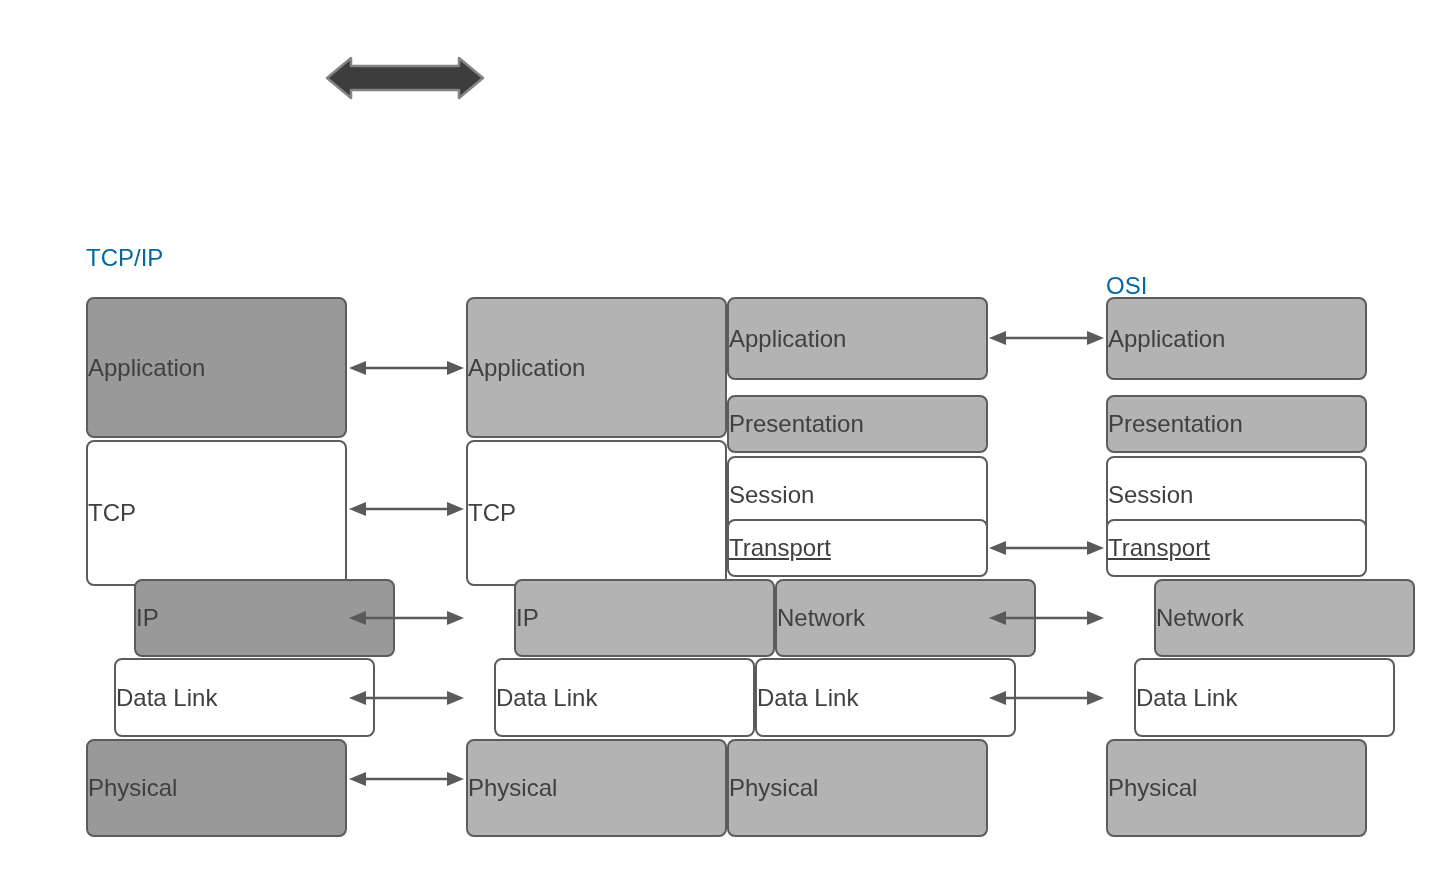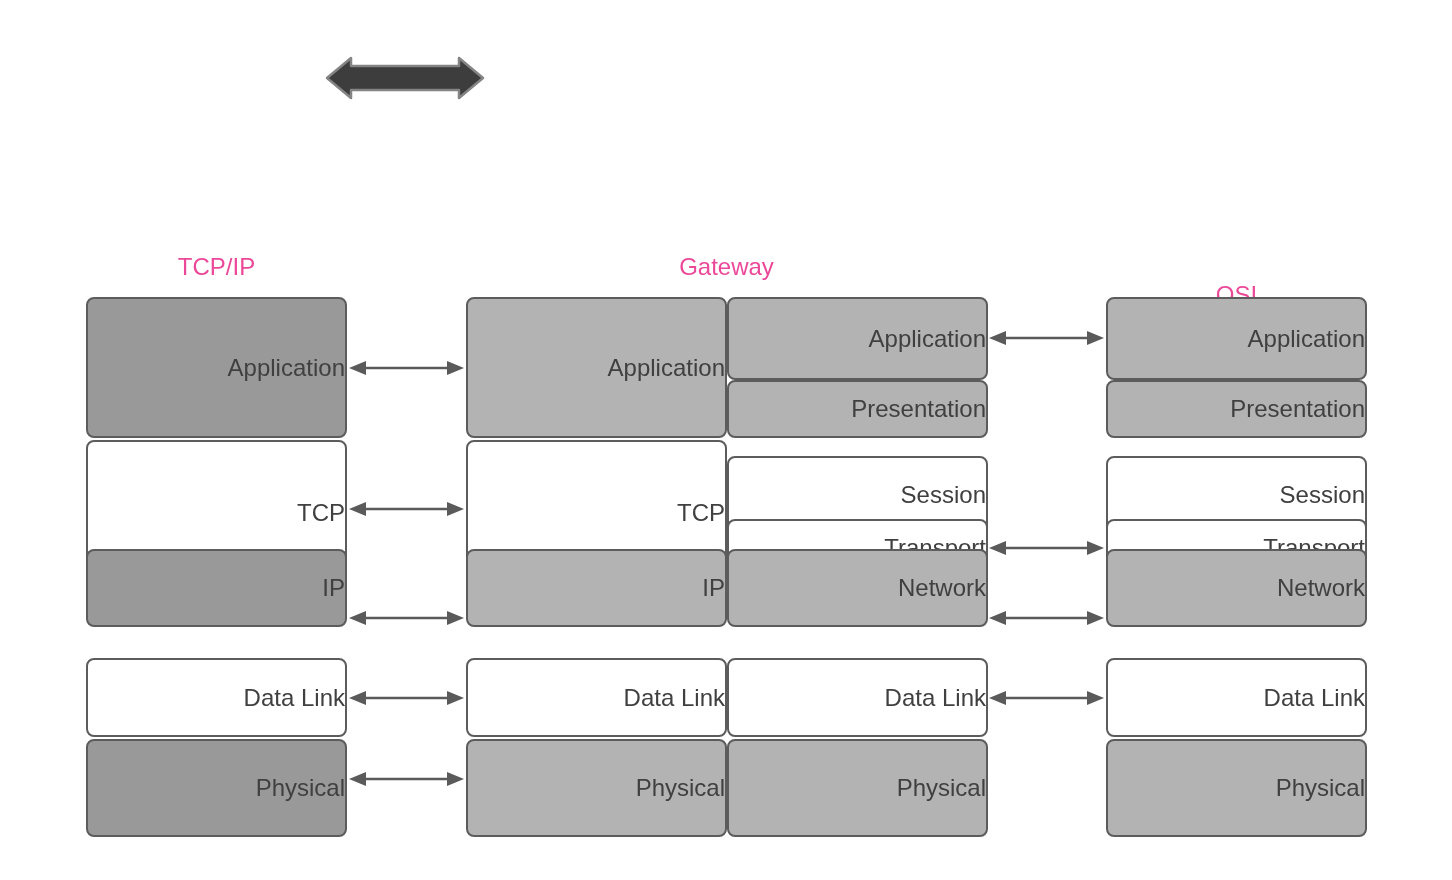--- a/index.html
+++ b/index.html
@@ -5,76 +5,75 @@
   html,body{margin:0;padding:0;background:#ffffff;}
   #canvas{
     position:relative;
     width:1452px;height:880px;
     background:#ffffff;
     font-family:"Liberation Sans", sans-serif;
     overflow:hidden;
   }
   .hdr{
     position:absolute;
-    top:253px;
-    text-align:center;
+    top:244px;
+    text-align:left;
     font-size:24px;
-    color:#ec4899;
+    color:#0369a1;
     line-height:28px;
   }
   .hdr-tcpip{left:86px;width:261px;}
   .hdr-gateway{left:466px;width:521px;}
   .hdr-osi{left:1106px;width:261px;margin-top:28px;}
   .box{
     position:absolute;
     width:261px;
     box-sizing:border-box;
     border:2.5px solid #5c5c5c;
     border-radius:8px;
     display:flex;
     align-items:center;
-    justify-content:flex-end;
+    justify-content:flex-start;
     font-size:24px;
     color:#404040;
     background:#ffffff;
   }
   
   .c1{left:86px;}
   .c2{left:466px;}
   .c3{left:727px;}
   .c4{left:1106px;}
   
   .r-app-tall{top:297px;height:141px;}
   .r-tcp-tall{top:440px;height:146px;}
   .r-app{top:297px;height:83px;}
-  .r-pres{top:380px;height:58px;}
+  .r-pres{top:395px;height:58px;}
   .r-sess{top:440px;height:78px;margin-top:16px;}
   .r-trans{top:519px;height:58px;text-decoration:underline;}
-  .r-net{top:549px;height:78px;}
-  .r-dl{top:658px;height:79px;}
+  .r-net{top:579px;height:78px;margin-left:48px;}
+  .r-dl{top:658px;height:79px;margin-left:28px;}
   .r-phys{top:739px;height:98px;}
   .overlay{
     position:absolute;left:0;top:0;width:1452px;height:880px;
     pointer-events:none;
   }
   .thick-arrow{
     position:absolute;left:325px;top:56px;width:160px;height:44px;
   }
 </style>
 </head>
 <body>
 
 <div id="canvas">
 
   <svg class="thick-arrow" viewBox="0 0 160 44">
     <path d="M2 22 L26 2 L26 10 L134 10 L134 2 L158 22 L134 42 L134 34 L26 34 L26 42 Z" fill="#3d3d3d" stroke="#848484" stroke-width="2.5" stroke-linejoin="round"></path>
   </svg>
 
   <div class="hdr hdr-tcpip">TCP/IP</div>
-  <div class="hdr hdr-gateway">Gateway</div>
   <div class="hdr hdr-osi">OSI</div>
 
   <div class="box c1 r-app-tall" style="background-color: rgb(153, 153, 153);">
     <span>Application</span>
   </div>
   <div class="box c1 r-tcp-tall" style="background-color: rgb(255, 255, 255);">
     <span>TCP</span>
   </div>
   <div class="box c1 r-net" style="background-color: rgb(153, 153, 153);">
     <span>IP</span>

